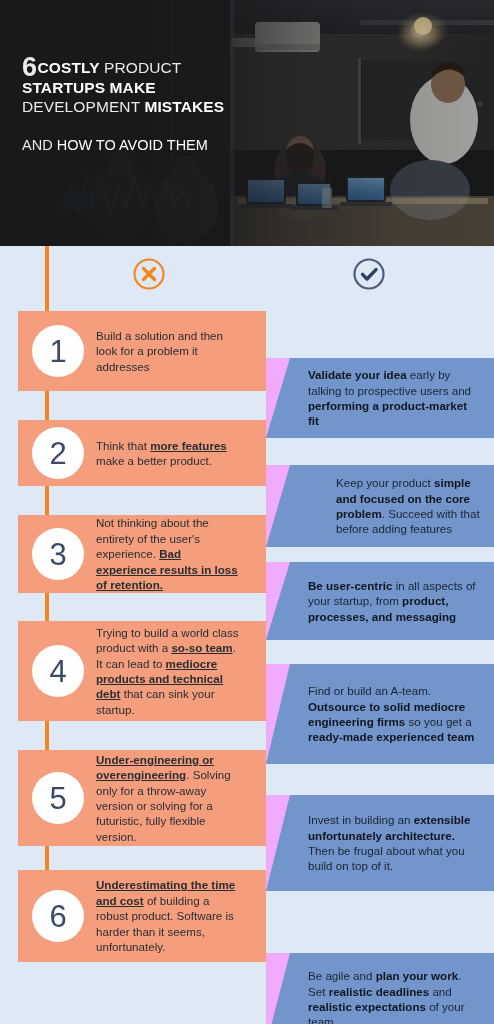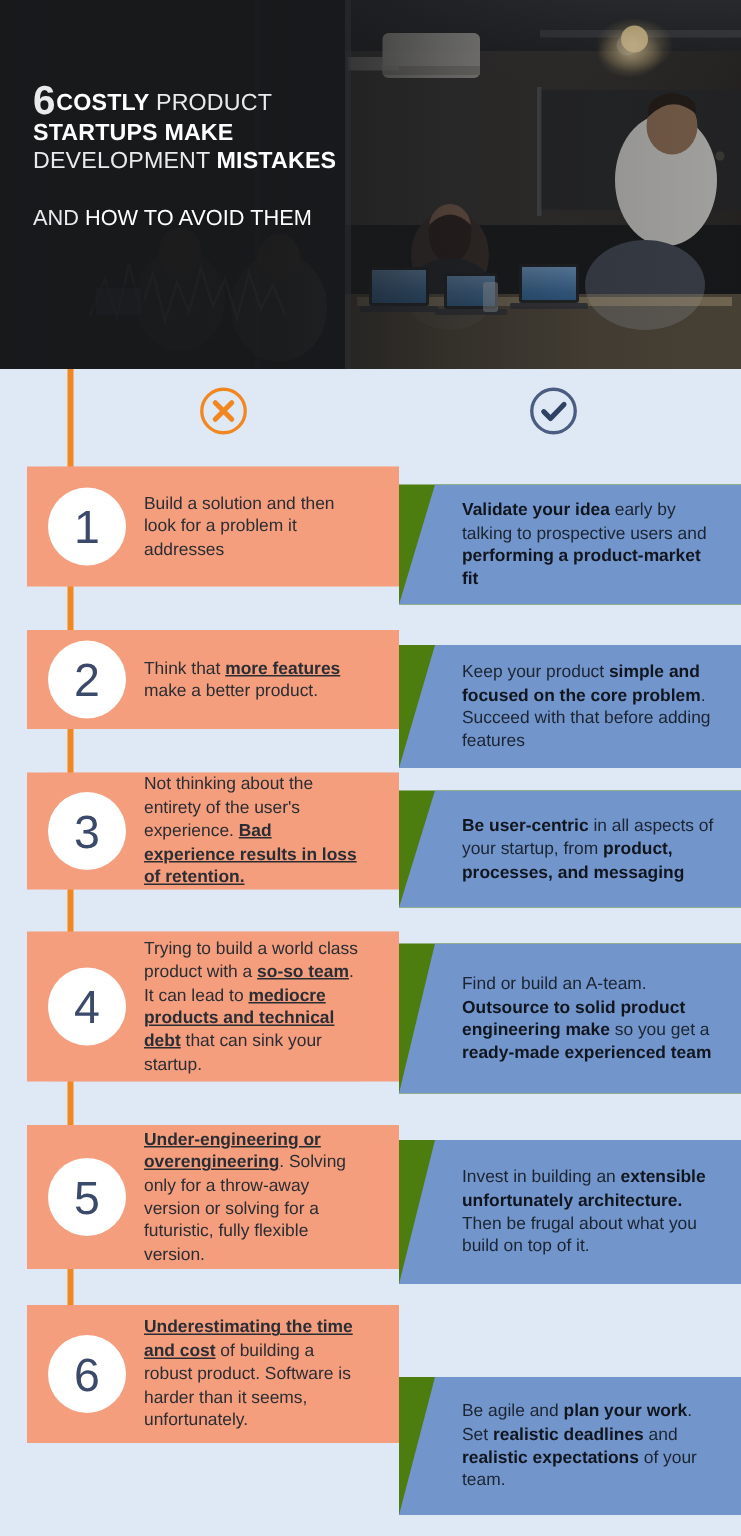--- a/index.html
+++ b/index.html
@@ -84,21 +84,21 @@
   }
 
   .bad-text{
     position:relative; z-index:2;
     margin-left:78px; margin-right:22px;
     font-size:11.6px; line-height:15.4px; color:#2a2d33;
   }
   .bad-text b{ font-weight:700;text-decoration:underline; }
 
   .card-good{
-    background:#4d7c0f; color:#1b2430;
+    background:#f0abfc; color:#1b2430;margin-top:35px;
   }
   .good-shape{
     position:absolute; inset:0;
     background:#7295cc;
     clip-path:polygon(24px 0, 100% 0, 100% 100%, 0 100%);
   }
   .good-text{
     position:relative; z-index:2;
     margin-left:42px; margin-right:14px;
     font-size:11.6px; line-height:15.4px; color:#1b2430;
@@ -234,21 +234,21 @@
         <div class="good-shape"></div>
         <div class="good-text"><span><b>Validate your idea</b><span> early by talking to prospective users and </span><b>performing a product-market fit</b></span></div>
       </div>
       <div class="card card-bad rnd" style="left: 18px; top: 174px; width: 248px; height: 66px;">
         <div class="bad-shape"></div>
         <div class="badge">
           <span>2</span>
         </div>
         <div class="bad-text"><span><span>Think that </span><b>more features</b><span> make a better product.</span></span></div>
       </div>
-      <div class="card card-good" style="left: 266px; top: 184px; width: 228px; height: 82px; display: flex; align-items: center;">
+      <div class="card card-good" style="left: 266px; top: 184px; width: 228px; height: 82px; display: flex; align-items: center; padding-left: 28px;">
         <div class="good-shape"></div>
         <div class="good-text"><span><span>Keep your product </span><b>simple and focused on the core problem</b><span>. Succeed with that before adding features</span></span></div>
       </div>
       <div class="card card-bad rnd" style="left: 18px; top: 269px; width: 248px; height: 78px;">
         <div class="bad-shape"></div>
         <div class="badge">
           <span>3</span>
         </div>
         <div class="bad-text"><span><span>Not thinking about the entirety of the user's experience. </span><b>Bad experience results in loss of retention.</b></span></div>
       </div>
@@ -258,21 +258,21 @@
       </div>
       <div class="card card-bad rnd" style="left: 18px; top: 375px; width: 248px; height: 100px;">
         <div class="bad-shape"></div>
         <div class="badge">
           <span>4</span>
         </div>
         <div class="bad-text"><span><span>Trying to build a world class product with a </span><b>so-so team</b><span>. It can lead to </span><b>mediocre products and technical debt</b><span> that can sink your startup.</span></span></div>
       </div>
       <div class="card card-good" style="left: 266px; top: 383px; width: 228px; height: 100px; display: flex; align-items: center;">
         <div class="good-shape"></div>
-        <div class="good-text"><span><span>Find or build an A-team. </span><b>Outsource to solid product engineering make</b><span> so you get a </span><b>ready-made experienced team</b></span></div>
+        <div class="good-text"><span><span>Find or build an A-team. </span><b>Outsource to solid mediocre engineering firms</b><span> so you get a </span><b>ready-made experienced team</b></span></div>
       </div>
       <div class="card card-bad rnd" style="left: 18px; top: 504px; width: 248px; height: 96px;">
         <div class="bad-shape"></div>
         <div class="badge">
           <span>5</span>
         </div>
         <div class="bad-text"><span><b>Under-engineering or overengineering</b><span>. Solving only for a throw-away version or solving for a futuristic, fully flexible version.</span></span></div>
       </div>
       <div class="card card-good" style="left: 266px; top: 514px; width: 228px; height: 96px; display: flex; align-items: center;">
         <div class="good-shape"></div>

